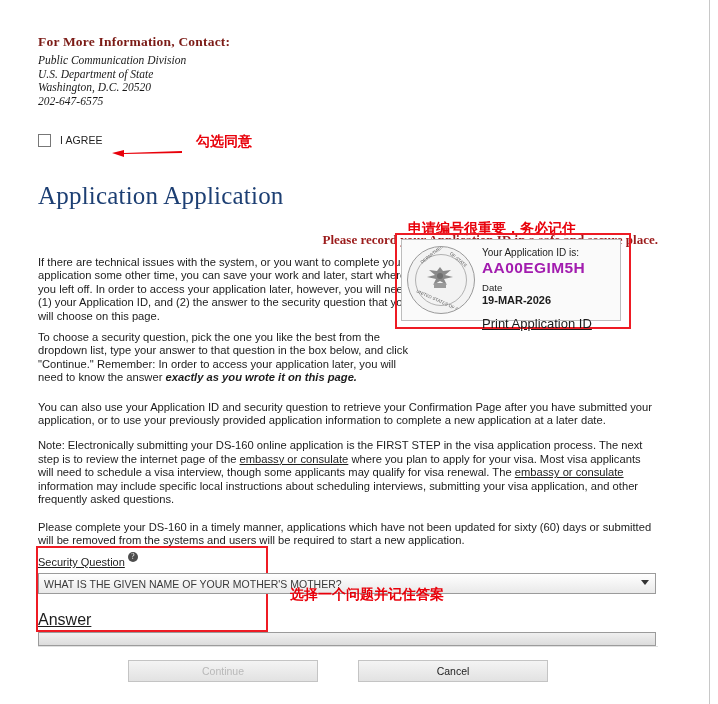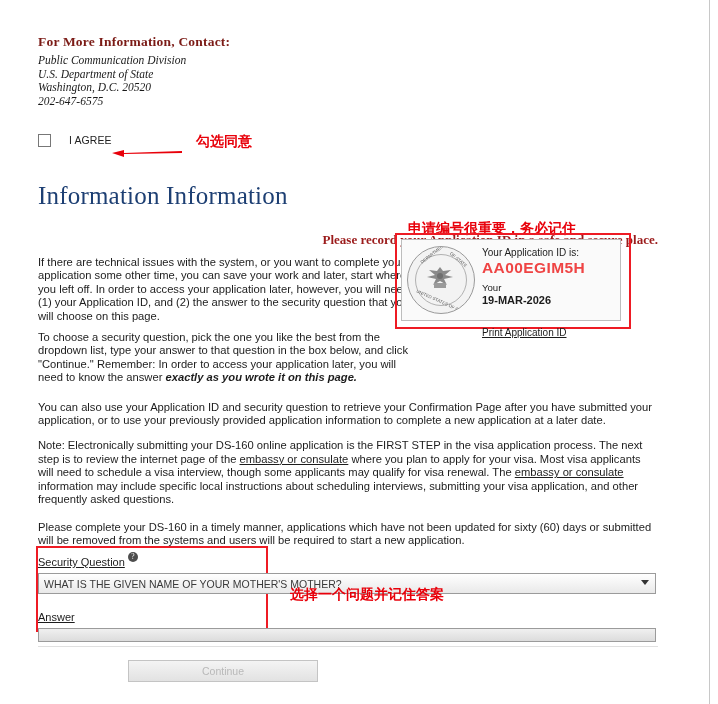--- a/index.html
+++ b/index.html
@@ -52,21 +52,21 @@
     font-size: 11.5px;
     line-height: 13.5px;
     color: #1a1a1a;
   }
 
   
   .agree-row {
     margin-top: 24px;
     display: flex;
     align-items: center;
-    gap: 18px;
+    gap: 9px;
     height: 16px;
   }
   .agree-box {
     width: 11px; height: 11px;
     border: 1px solid #777;
     background: #fff;
     display: inline-block;
   }
   .agree-label {
     font-size: 10.5px;
@@ -181,34 +181,34 @@
     padding: 7px 6px 0 2px;
     font-size: 10px;
     color: #1c1c1c;
   }
   .appid-line1 { font-size: 10px; }
   .appid-value {
     font-weight: bold;
     font-size: 15.5px;
     letter-spacing: .4px;
     margin-top: 1px;
-    color: #ef4444;
+    color: #a21caf;
   }
   .appid-datelabel {
     margin-top: 5px;
     font-size: 9.6px;
   }
   .appid-date {
     font-weight: bold;
     font-size: 11px;
     margin-top: 1px;
   }
   .appid-print {
-    margin-top: 21px;
-    font-size: 10px;
+    margin-top: 10px;
+    font-size: 13px;
     color: #1c1c1c;
     text-decoration: underline;
     cursor: pointer;
   }
 
   
   .sq-outline {
     position: absolute;
     left: 36px;
     top: 546px;
@@ -259,21 +259,21 @@
     position: absolute;
     right: 6px;
     top: 6px;
     width: 0; height: 0;
     border-left: 4px solid transparent;
     border-right: 4px solid transparent;
     border-top: 5px solid #333;
   }
   .ans-label {
     margin-top: 17px;
-    font-size: 11px;
+    font-size: 16px;
     color: #1c1c1c;
     text-decoration: underline;
     display: inline-block;
   }
   .ans-input {
     margin-top: 3px;
     width: 618px;
     height: 14px;
     border: 1px solid #9b9b9b;
     background: linear-gradient(#f0f0f0, #dcdcdc);
@@ -333,21 +333,21 @@
       <div>U.S. Department of State</div>
       <div>Washington, D.C. 20520</div>
       <div>202-647-6575</div>
     </div>
 
     <div class="agree-row">
       <span class="agree-box"></span>
       <span class="agree-label">I AGREE</span>
     </div>
 
-    <div class="app-info-heading">Information Information</div>
+    <div class="app-info-heading">Application Application</div>
 
     <div class="lead">Please record your Application ID in a safe and secure place.</div>
 
     <p class="body narrow">If there are technical issues with the system, or you want to complete your application some other time, you can save your work and later, start where you left off. In order to access your application later, however, you will need: (1) your Application ID, and (2) the answer to the security question that you will choose on this page.</p>
 
     <p class="body narrow"><span>To choose a security question, pick the one you like the best from the dropdown list, type your answer to that question in the box below, and click "Continue." Remember: In order to access your application later, you will need to know the answer </span><span class="ital">exactly as you wrote it on this page.</span></p>
 
     <p class="body" style="margin-top:16px;">You can also use your Application ID and security question to retrieve your Confirmation Page after you have submitted your application, or to use your previously provided application information to complete a new application at a later date.</p>
 
     <p class="body" style="margin-top:12px;"><span>Note: Electronically submitting your DS-160 online application is the FIRST STEP in the visa application process. The next step is to review the internet page of the </span><span class="lnk">embassy or consulate</span><span> where you plan to apply for your visa. Most visa applicants will need to schedule a visa interview, though some applicants may qualify for visa renewal. The </span><span class="lnk">embassy or consulate</span><span> information may include specific local instructions about scheduling interviews, submitting your visa application, and other frequently asked questions.</span></p>
@@ -375,21 +375,21 @@
         <div class="ring-text">
           <span style="left:10px; top:4px; transform:rotate(-38deg);">DEPARTMENT</span>
           <span style="left:40px; top:10px; transform:rotate(40deg);">OF STATE</span>
           <span style="left:6px; top:54px; transform:rotate(24deg);">UNITED STATES OF AMERICA</span>
         </div>
       </div>
     </div>
     <div class="appid-right">
       <div class="appid-line1">Your Application ID is:</div>
       <div class="appid-value">AA00EGIM5H</div>
-      <div class="appid-datelabel">Your</div>
+      <div class="appid-datelabel">Date</div>
       <div class="appid-date">19-MAR-2026</div>
       <div class="appid-print">Print Application ID</div>
     </div>
   </div>
 
   <div class="sq-outline"></div>
   <div class="sq-section">
     <span class="sq-label">Security Question</span><span class="help-dot">?</span>
     <div class="sq-select">
       <span>WHAT IS THE GIVEN NAME OF YOUR MOTHER'S MOTHER?</span>
@@ -398,15 +398,16 @@
     <div class="ans-label">Answer</div>
     <div class="ans-input"></div>
   </div>
 
   <div class="cn-note" style="left:290px; top:586px;">选择一个问题并记住答案</div>
 
   <div class="divider"></div>
 
   <div class="btn-row">
     <div class="btn btn-continue">Continue</div>
+    <div class="btn btn-cancel">Cancel</div>
   </div>
 
 </div>
 
 </body></html>

